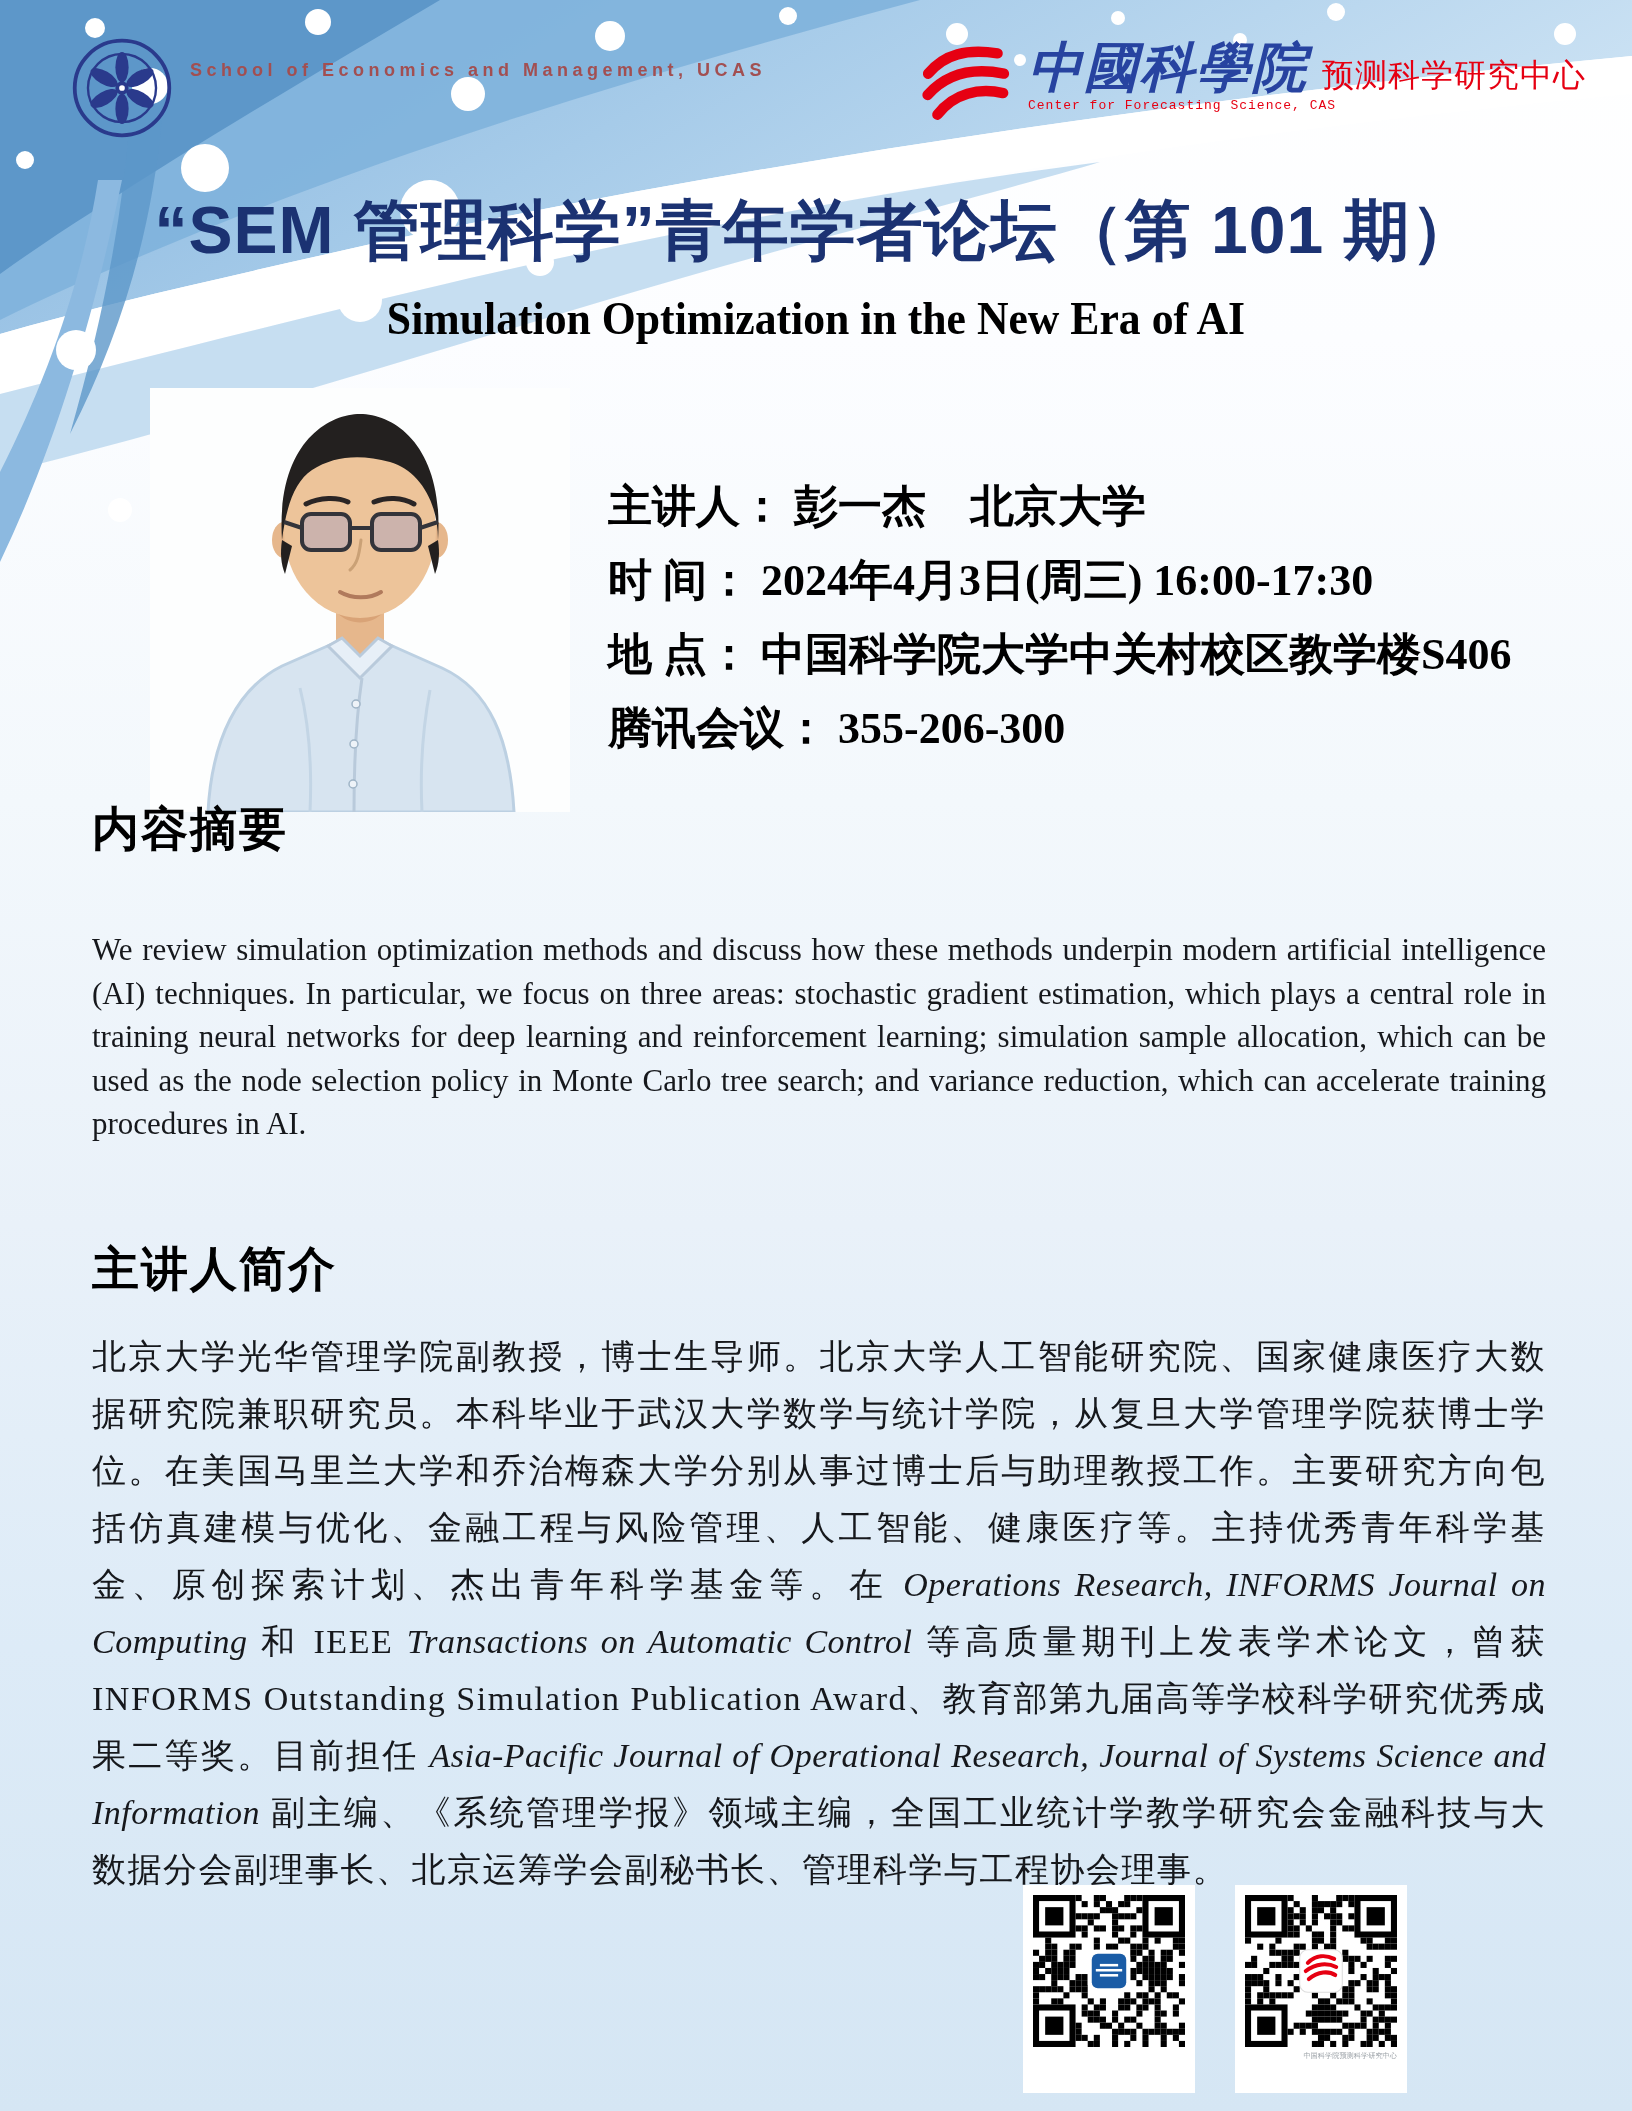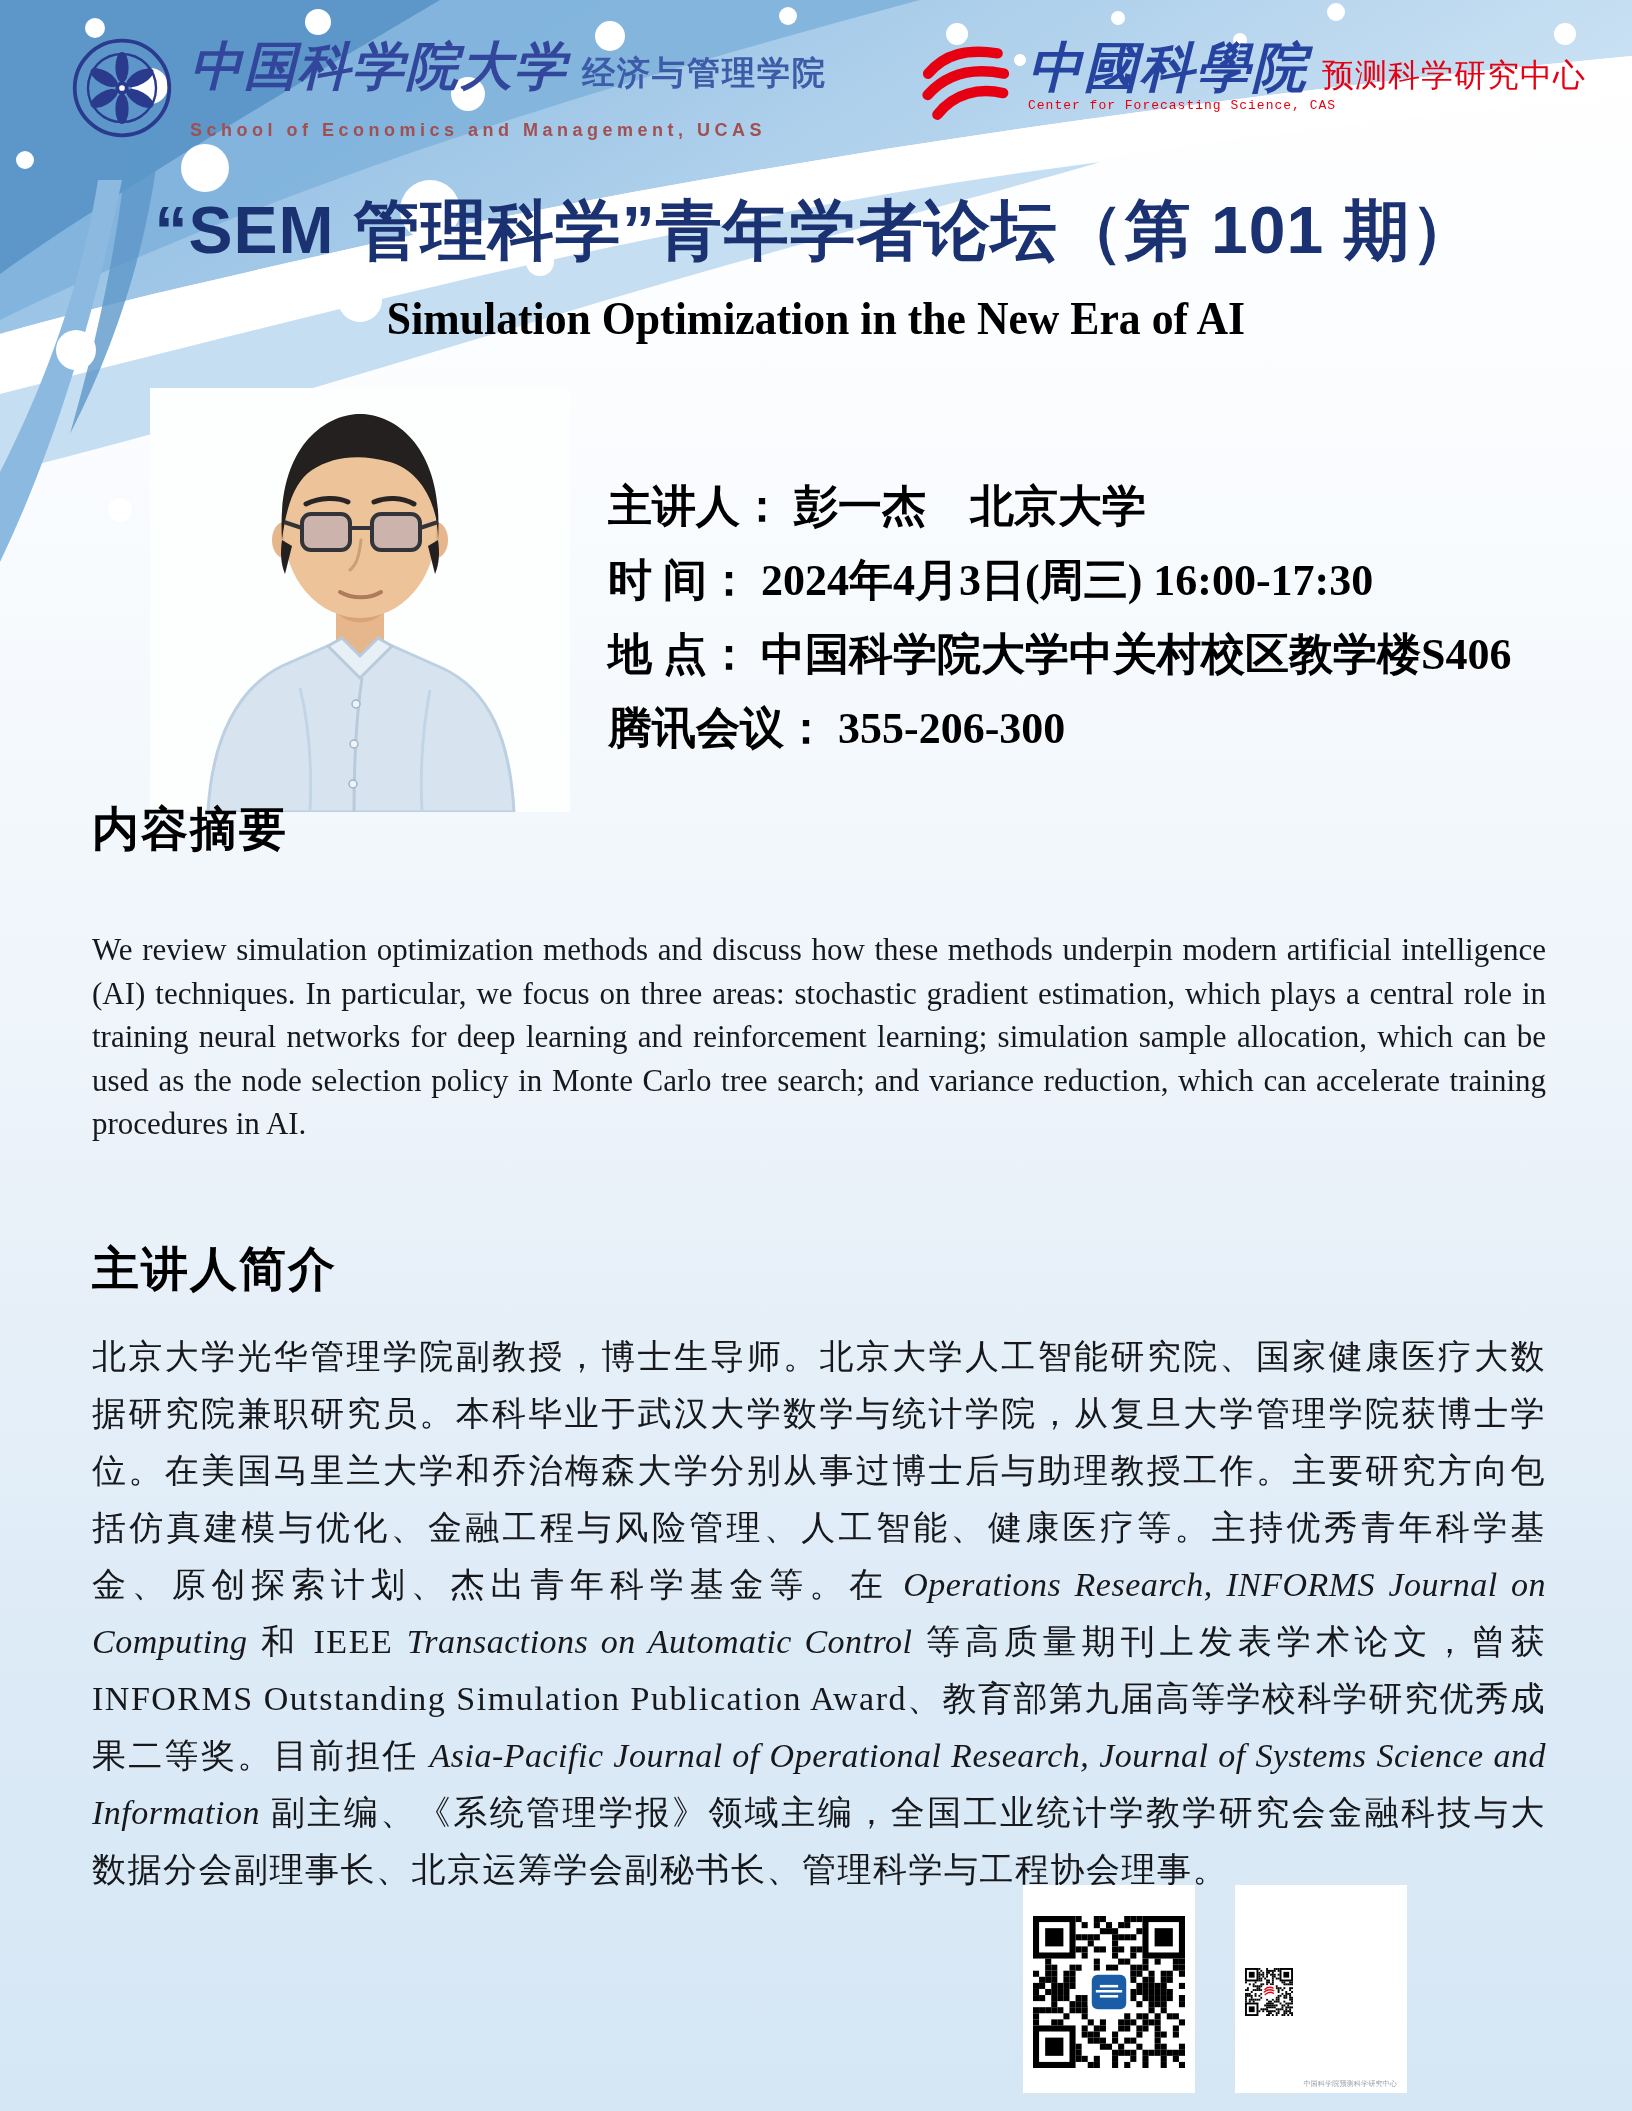--- a/index.html
+++ b/index.html
@@ -56,21 +56,21 @@
   #bio-h{top:1238px;}
   .para{position:absolute;left:92px;right:86px;z-index:2;color:var(--body);
     font-family:"Liberation Serif","DejaVu Serif",serif;
     text-align:justify;text-align-last:left;}
   #abstract-p{top:928px;font-size:31px;line-height:43.5px;}
   #bio-p{top:1328px;font-size:34px;line-height:57px;letter-spacing:1.5px;}
   #bio-p .it{font-style:italic;letter-spacing:0.5px;}
 
   
   #qr-row{position:absolute;left:1023px;top:1885px;display:flex;gap:40px;z-index:2;}
-  .qr-card{width:172px;height:208px;background:#ffffff;padding:10px 10px 4px 10px;display:flex;flex-direction:row;align-items:center;}
+  .qr-card{width:172px;height:208px;background:#ffffff;padding:10px 10px 4px 10px;display:flex;flex-direction:column;align-items:center;}
   .qr-card svg{display:block;}
   .qr-caption{font-size:8px;color:#9aa0a6;align-self:flex-end;margin-top:3px;white-space:nowrap;transform:scale(.9);transform-origin:right;}
 </style>
 </head>
 <body>
 
 <svg id="banner" viewBox="0 0 1632 640" preserveAspectRatio="none" aria-hidden="true">
   <defs>
     <linearGradient id="g1" x1="0" y1="0" x2="1" y2="0.35">
       <stop offset="0" stop-color="#86b5de"></stop>
@@ -121,24 +121,20 @@
           <ellipse cx="55" cy="33" rx="7" ry="16" transform="rotate(120 55 55)"></ellipse>
           <ellipse cx="55" cy="33" rx="7" ry="16" transform="rotate(180 55 55)"></ellipse>
           <ellipse cx="55" cy="33" rx="7" ry="16" transform="rotate(240 55 55)"></ellipse>
           <ellipse cx="55" cy="33" rx="7" ry="16" transform="rotate(300 55 55)"></ellipse>
           <circle cx="55" cy="55" r="7"></circle>
         </g>
         <circle cx="55" cy="55" r="3" fill="#ffffff"></circle>
       </svg>
     </span>
     <div class="logo-col">
-      <div class="logo-cnrow">
-        <span id="ucas-cn" class="calli">中国科学院大学</span>
-        <span id="ucas-sub">经济与管理学院</span>
-      </div>
       <span id="ucas-en">School of Economics and Management, UCAS</span>
     </div>
   </div>
 
   <div class="logo">
     <span style="margin-right:14px;margin-top:6px;">
       <svg width="96" height="88" viewBox="0 0 110 96" aria-hidden="true">
         <g fill="none" stroke="#e60012" stroke-width="12" stroke-linecap="round" transform="rotate(-8 55 48)">
           <path d="M14,28 C36,8 62,6 96,16"></path>
           <path d="M10,52 C36,30 66,28 100,40"></path>

